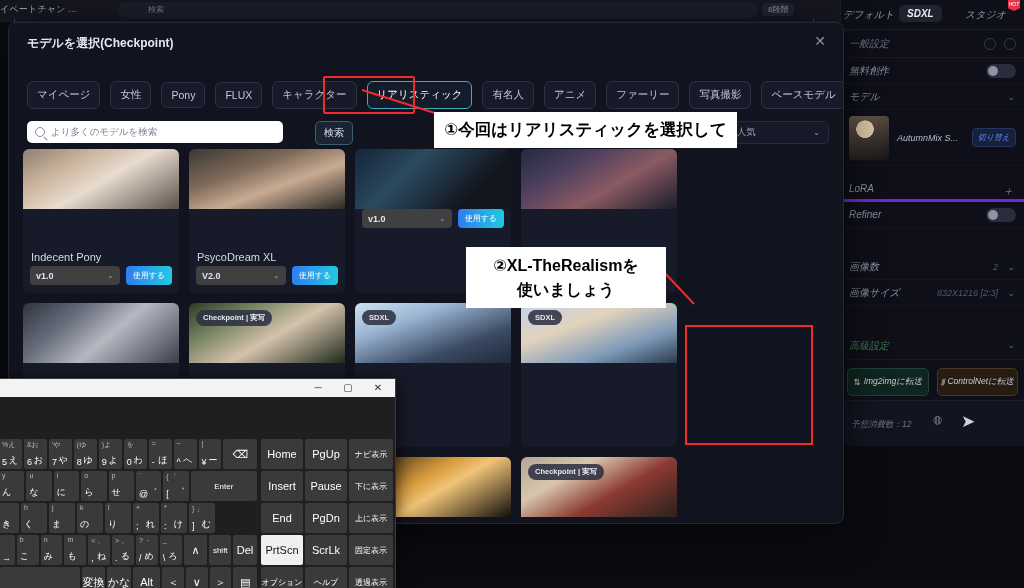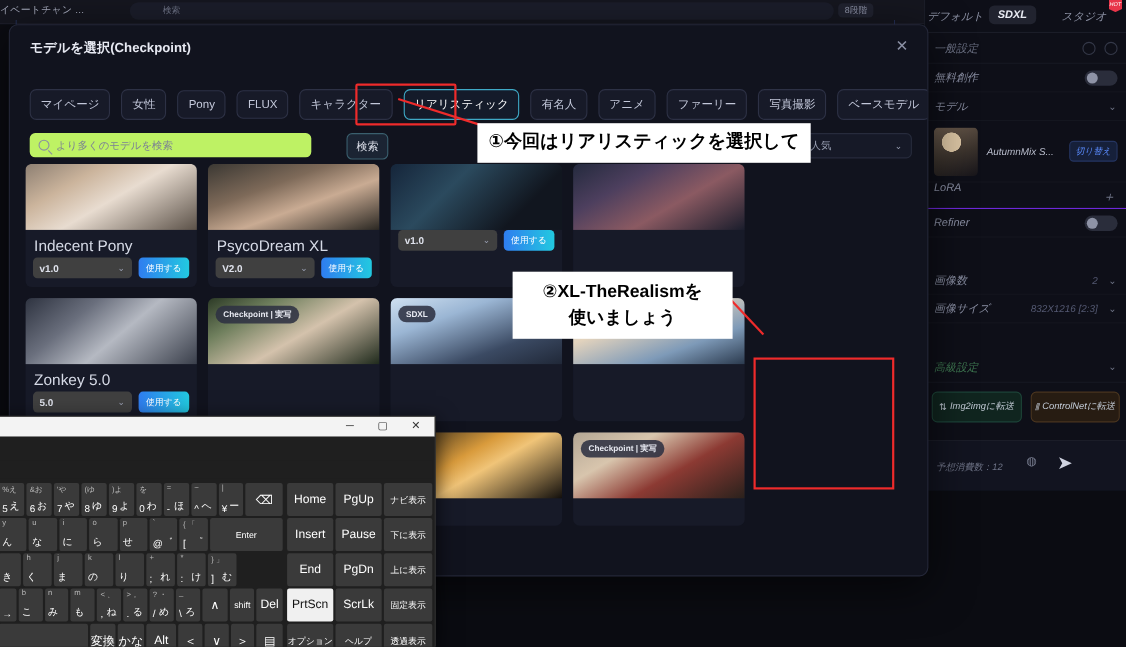--- a/index.html
+++ b/index.html
@@ -91,21 +91,21 @@
     width:40px;height:44px;border-radius:4px;
     background:
       radial-gradient(circle at 40% 30%, #d9c3a2 0 22%, rgba(0,0,0,0) 23%),
       linear-gradient(160deg,#6a5a4c 0%,#3a322c 55%,#17151a 100%);
   }
   .modelname { font-size:9px; color:#b9bdcc; flex:1; }
   .switch-btn {
     font-size:8px; color:#5b8cff; background:#16203a; border:1px solid #253561;
     border-radius:4px; padding:3px 5px; white-space:nowrap;
   }
-  .sp-addrow { position:relative; height:24px; display:flex; padding:0 8px; font-size:10px; color:#8a8fa3; border-bottom:1px solid #6d28d9;}
+  .sp-addrow { position:relative; height:24px; display:flex; align-items:center; padding:0 8px; font-size:10px; color:#8a8fa3; border-bottom:3px solid #6d28d9;margin-top:12px;}
   .plus { position:absolute; right:10px; top:5px; color:#6b7083; font-size:12px; }
   .sp-gap { height:26px; }
   .sp-val { position:absolute; right:26px; font-size:9px; color:#545972; }
   .transfer-row { display:flex; gap:8px; padding:8px 6px; }
   .tbtn {
     flex:1; font-size:8.5px; border-radius:5px; padding:7px 2px;
     display:flex; align-items:center; justify-content:center; gap:3px;
     white-space:nowrap; overflow:hidden;
   }
   .tbtn.green { background:#10251f; border:1px solid #1d4438; color:#c3cbd6; }
@@ -150,21 +150,21 @@
     border-color:#3fa9c6; color:#ffffff; background:#141b2a;
   }
   .tab-highlight {
     position:absolute; left:314px; top:53px; width:92px; height:38px;
     border:2.5px solid #ef2b2b; border-radius:2px; pointer-events:none;
   }
 
   .searchrow { position:absolute; left:18px; top:98px; right:10px; height:24px; }
   .searchbox {
     position:absolute; left:0; top:0; width:256px; height:22px;
-    background:#bef264; border-radius:5px;
+    background:#ffffff; border-radius:5px;
     display:flex; align-items:center; padding-left:8px; gap:6px;
   }
   .search-icon { width:10px;height:10px;border:1.4px solid #8a8fa3;border-radius:50%; position:relative; flex:none;}
   .search-icon::after{content:"";position:absolute;right:-4px;bottom:-3px;width:5px;height:1.4px;background:#8a8fa3;transform:rotate(45deg);}
   .searchbox .ph { font-size:9.5px; color:#7b8094; }
   .search-btn {
     position:absolute; left:288px; top:0; font-size:10px; color:#dfe2ec;
     background:#1b2433; border:1px solid #3a5f6e; border-radius:5px; padding:4px 8px;
   }
   .filters { position:absolute; right:4px; top:0; display:flex; gap:10px; }
@@ -187,22 +187,22 @@
   .card {
     width:156px; background:#171a28; border-radius:6px; overflow:hidden;
   }
   .card .thumb { position:relative; width:156px; height:60px; overflow:hidden; }
   .card .badge {
     position:absolute; left:7px; top:7px; font-size:7.5px; color:#e8eaf2;
     background:rgba(45,49,66,.88); border-radius:9px; padding:3px 7px;
     font-weight:bold; white-space:nowrap;
   }
   .card .cname {
-    font-size:14px; color:#d6daE6; padding:6px 8px 3px 8px;
-    white-space:nowrap; overflow:hidden; text-overflow:clip;
+    font-size:11px; color:#d6daE6; padding:6px 8px 3px 8px;
+    white-space:nowrap; overflow:hidden; text-overflow:clip;margin-top:36px;
   }
   .card .crow { display:flex; gap:6px; padding:0 7px 8px 7px; align-items:center; }
   .vsel {
     flex:1; height:19px; background:#404040; border-radius:4px;
     font-size:9px; color:#dfe2ec; display:flex; align-items:center;
     padding:0 6px; position:relative; font-weight:bold;
   }
   .vsel .cv { position:absolute; right:6px; font-size:8px; color:#9aa0b4; font-weight:normal;}
   .usebtn {
     font-size:8px; color:#ffffff; background:linear-gradient(90deg,#2f7df0,#22c9e0);

